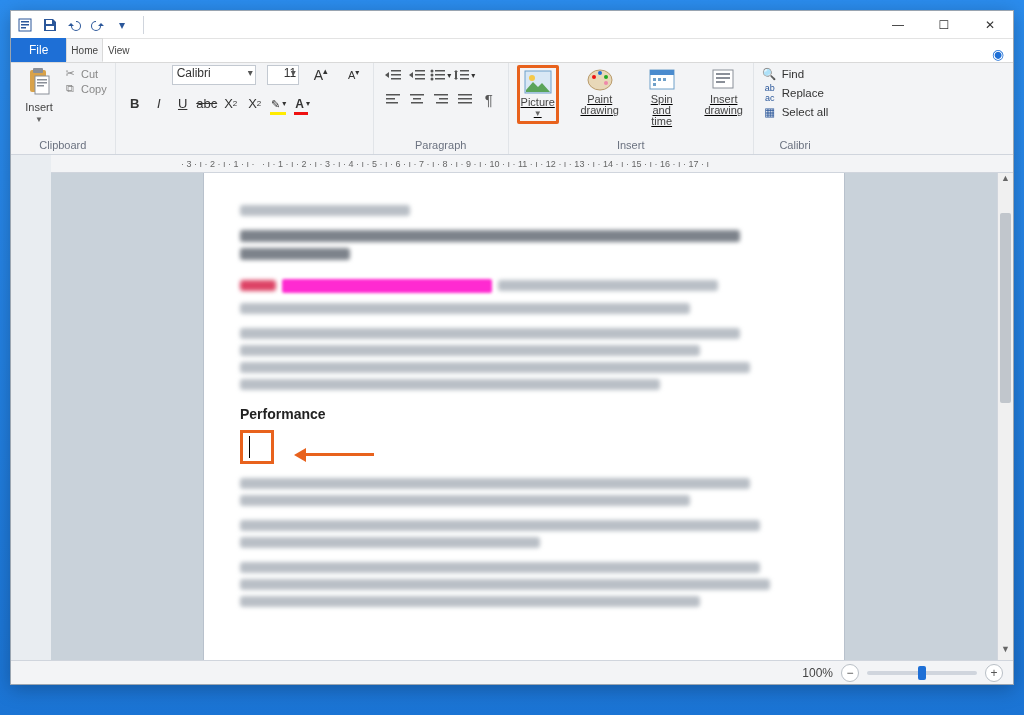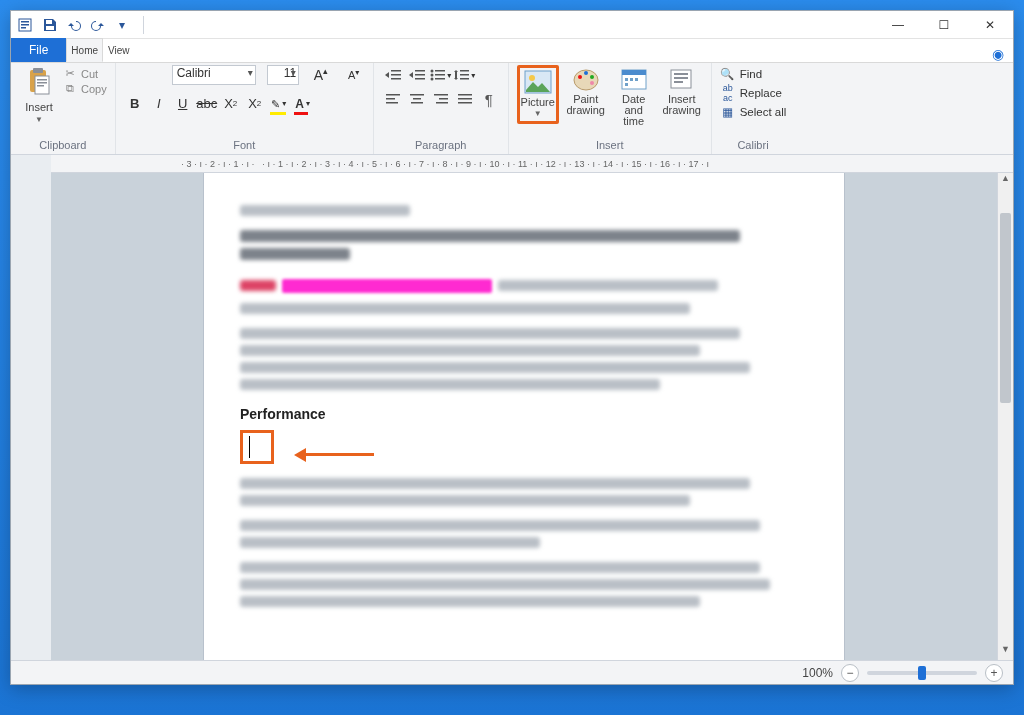--- a/index.html
+++ b/index.html
@@ -47,21 +47,21 @@
   .bold{font-weight:700;} .ital{font-style:italic;} .ul{text-decoration:underline;}
   .strike{ text-decoration:line-through;}
   .color-chip{ width:14px; height:3px; display:inline-block;}
   .hl .color-chip{ background:#ffeb00;} .fc .color-chip{ background:#e11;}
 
   
   .para-col{ display:flex; flex-direction:column; gap:4px;}
   .para-row{ display:flex; gap:2px;}
 
   
-  .insert-row{ display:flex; gap:6px;}
+  .insert-row{ display:flex; gap:20px;text-decoration:underline;}
   .v-btn{ width:42px; display:flex; flex-direction:column; align-items:center; font-size:11px; color:#444; gap:1px; padding-top:0;}
   .v-btn .v-ico{ width:32px; height:28px; display:flex; align-items:center; justify-content:center;}
   .v-btn .cap{ line-height:11px; text-align:center; height:24px; display:flex; flex-direction:column; justify-content:flex-start;}
   .picture-hl{ border:3px solid #e8621d; border-radius:2px; padding:0 2px;}
 
   
   .edit-col{ display:flex; flex-direction:column; gap:2px; padding-top:2px;}
   .edit-item{ display:flex; align-items:center; gap:4px; font-size:11.5px; color:#333;}
   .edit-item .ei-ico{ width:16px; text-align:center; color:#2b579a;}
 
@@ -197,21 +197,20 @@
                 <span style="position:relative"><span style="font-size:11px">✎</span><span class="color-chip" style="position:absolute;left:-1px;bottom:-4px;width:16px"></span></span>
                 <span style="font-size:8px;margin-left:2px">▾</span>
               </div>
             <div class="icon-btn fc">
                 <span style="position:relative"><span style="font-size:12px;font-weight:700">A</span><span class="color-chip" style="position:absolute;left:-1px;bottom:-4px;width:14px"></span></span>
                 <span style="font-size:8px;margin-left:2px">▾</span>
               </div>
           </div>
         </div>
       </div>
-      <div class="group-label">Font</div>
     </div>
 
     <div class="group">
       <div class="group-body">
         <div class="para-col">
           <div class="para-row">
             <div class="icon-btn">
                 <svg width="16" height="14">
                   <path d="M0 7l4-3v6z" fill="#555"></path>
                   <rect x="6" y="2" width="10" height="1.5" fill="#555"></rect>
@@ -320,21 +319,21 @@
                 <svg width="28" height="24">
                   <rect x="2" y="3" width="24" height="19" fill="#fff" stroke="#6fa0c9"></rect>
                   <rect x="2" y="3" width="24" height="5" fill="#4a8bce"></rect>
                   <rect x="5" y="11" width="3" height="3" fill="#6fa0c9"></rect>
                   <rect x="10" y="11" width="3" height="3" fill="#6fa0c9"></rect>
                   <rect x="15" y="11" width="3" height="3" fill="#6fa0c9"></rect>
                   <rect x="5" y="16" width="3" height="3" fill="#6fa0c9"></rect>
                 </svg>
               </span>
             <span class="cap">
-                <span>Date and</span>
+                <span>Spin and</span>
                 <span>time</span>
               </span>
           </div>
           <div class="v-btn">
             <span class="v-ico">
                 <svg width="28" height="24">
                   <rect x="3" y="3" width="20" height="18" fill="#fff" stroke="#8a8f98"></rect>
                   <rect x="6" y="6" width="14" height="2" fill="#8a8f98"></rect>
                   <rect x="6" y="10" width="14" height="2" fill="#8a8f98"></rect>
                   <rect x="6" y="14" width="9" height="2" fill="#8a8f98"></rect>

